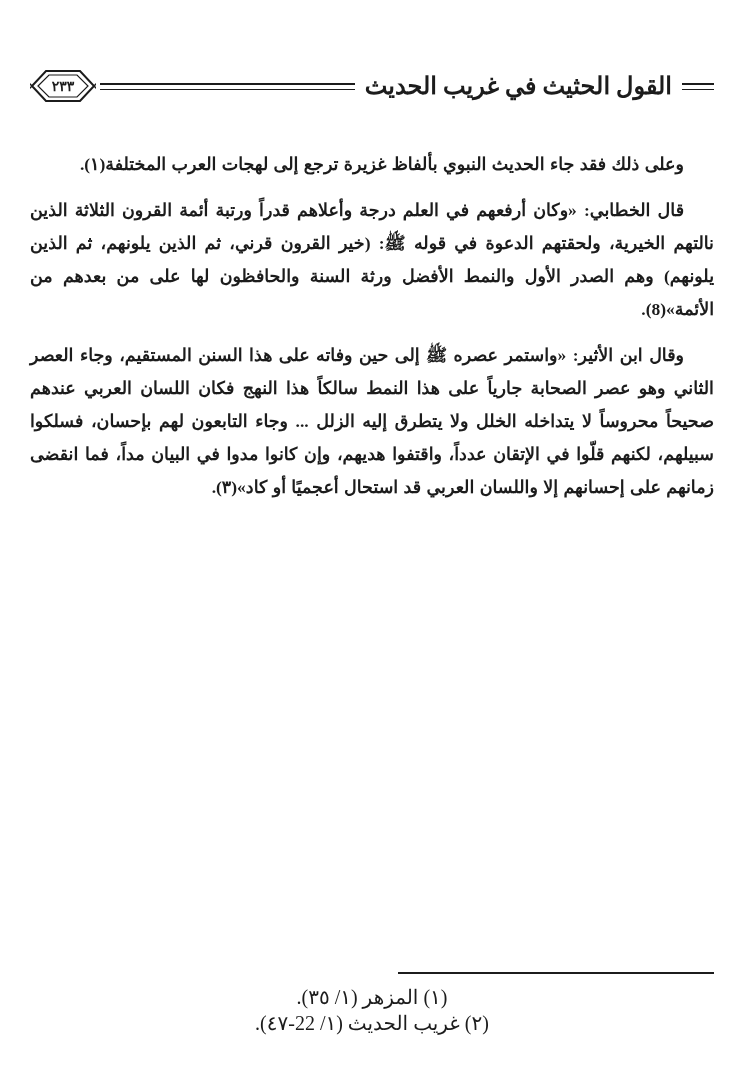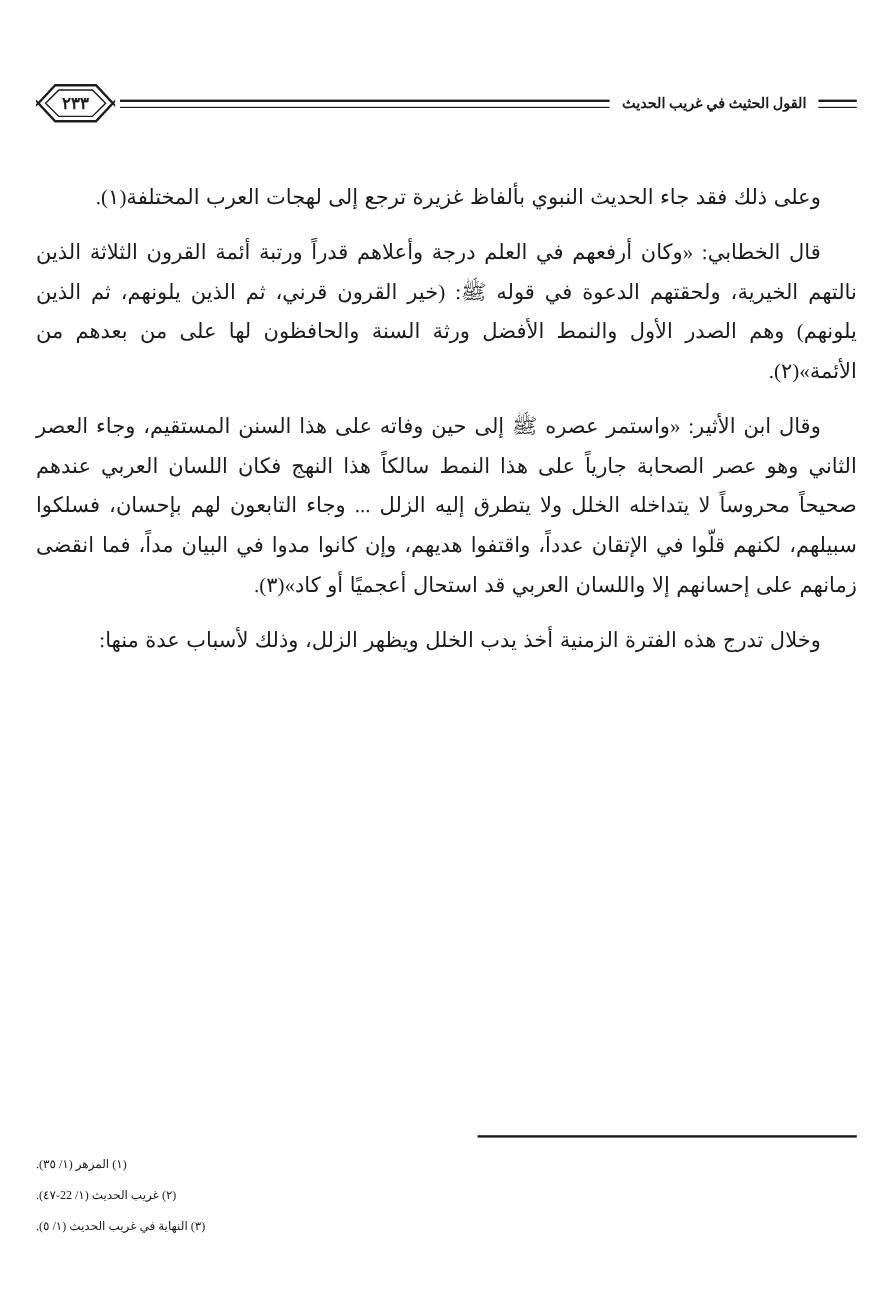--- a/index.html
+++ b/index.html
@@ -27,57 +27,57 @@
     margin-bottom: 42px;
   }
   .rule-double {
     height: 7px;
     border-top: 2.5px solid #1c1c1c;
     border-bottom: 1.5px solid #1c1c1c;
   }
   .rule-short { width: 32px; flex: none; }
   .rule-long  { flex: 1; }
   .header-title {
-    font-size: 12px;
+    font-size: 24px;
     font-weight: bold;
     white-space: nowrap;
     padding: 0 10px;
     letter-spacing: 0.2px;
   }
   .ornament-wrap { flex: none; margin-right: 4px; }
   .ornament-wrap svg { display: block; }
   .ornament-text {
     font-family: "Liberation Serif", "DejaVu Serif", serif;
     font-size: 14px;
     font-weight: bold;
     fill: #1c1c1c;
   }
   
-  .body-text { flex: none; }
+  .body-text { flex: none; font-weight: bold; }
   .para {
     font-size: 17.5px;
     line-height: 33px;
     text-align: justify;
     text-align-last: right;
     text-indent: 30px;
     margin-bottom: 13px;
     word-spacing: 1px;
   }
   
   .footnotes { margin-top: auto; }
   .fn-rule {
     width: 316px;
     height: 2px;
     background: #1c1c1c;
     margin-bottom: 10px;
   }
   .footnote {
-    font-size: 10px;
+    font-size: 20px;
     line-height: 26px;
-    text-align: left;
+    text-align: center;
   }
 </style>
 </head>
 <body>
 
 <div class="page">
 
   <div class="header">
     <div class="rule-double rule-short"></div>
     <div class="header-title">القول الحثيث في غريب الحديث</div>
@@ -90,25 +90,23 @@
         <polygon points="8,20 19,9 47,9 58,20 47,31 19,31" fill="none" stroke="#1c1c1c" stroke-width="1.2"></polygon>
 
         <path d="M2,20 L-1,17 M2,20 L-1,23 M64,20 L67,17 M64,20 L67,23" stroke="#1c1c1c" stroke-width="1.5" fill="none"></path>
         <text x="33" y="25" text-anchor="middle" class="ornament-text">٢٣٣</text>
       </svg>
     </div>
   </div>
 
   <div class="body-text">
     <p class="para">وعلى ذلك فقد جاء الحديث النبوي بألفاظ غزيرة ترجع إلى لهجات العرب المختلفة(١).</p>
-    <p class="para">قال الخطابي: «وكان أرفعهم في العلم درجة وأعلاهم قدراً ورتبة أئمة القرون الثلاثة الذين نالتهم الخيرية، ولحقتهم الدعوة في قوله ﷺ: (خير القرون قرني، ثم الذين يلونهم، ثم الذين يلونهم) وهم الصدر الأول والنمط الأفضل ورثة السنة والحافظون لها على من بعدهم من الأئمة»(٢).</p>
+    <p class="para">قال الخطابي: «وكان أرفعهم في العلم درجة وأعلاهم قدراً ورتبة أئمة القرون الثلاثة الذين نالتهم الخيرية، ولحقتهم الدعوة في قوله ﷺ: (خير القرون قرني، ثم الذين يلونهم، ثم الذين يلونهم) وهم الصدر الأول والنمط الأفضل ورثة السنة والحافظون لها على من بعدهم من الأئمة»(8).</p>
     <p class="para">وقال ابن الأثير: «واستمر عصره ﷺ إلى حين وفاته على هذا السنن المستقيم، وجاء العصر الثاني وهو عصر الصحابة جارياً على هذا النمط سالكاً هذا النهج فكان اللسان العربي عندهم صحيحاً محروساً لا يتداخله الخلل ولا يتطرق إليه الزلل ... وجاء التابعون لهم بإحسان، فسلكوا سبيلهم، لكنهم قلّوا في الإتقان عدداً، واقتفوا هديهم، وإن كانوا مدوا في البيان مداً، فما انقضى زمانهم على إحسانهم إلا واللسان العربي قد استحال أعجميًا أو كاد»(٣).</p>
-    <p class="para">وخلال تدرج هذه الفترة الزمنية أخذ يدب الخلل ويظهر الزلل، وذلك لأسباب عدة منها:</p>
   </div>
 
   <div class="footnotes">
     <div class="fn-rule"></div>
     <div class="footnote">(١) المزهر (١/ ٣٥).</div>
     <div class="footnote">(٢) غريب الحديث (١/ 22-٤٧).</div>
-    <div class="footnote">(٣) النهاية في غريب الحديث (١/ ٥).</div>
   </div>
 
 </div>
 
 </body></html>

